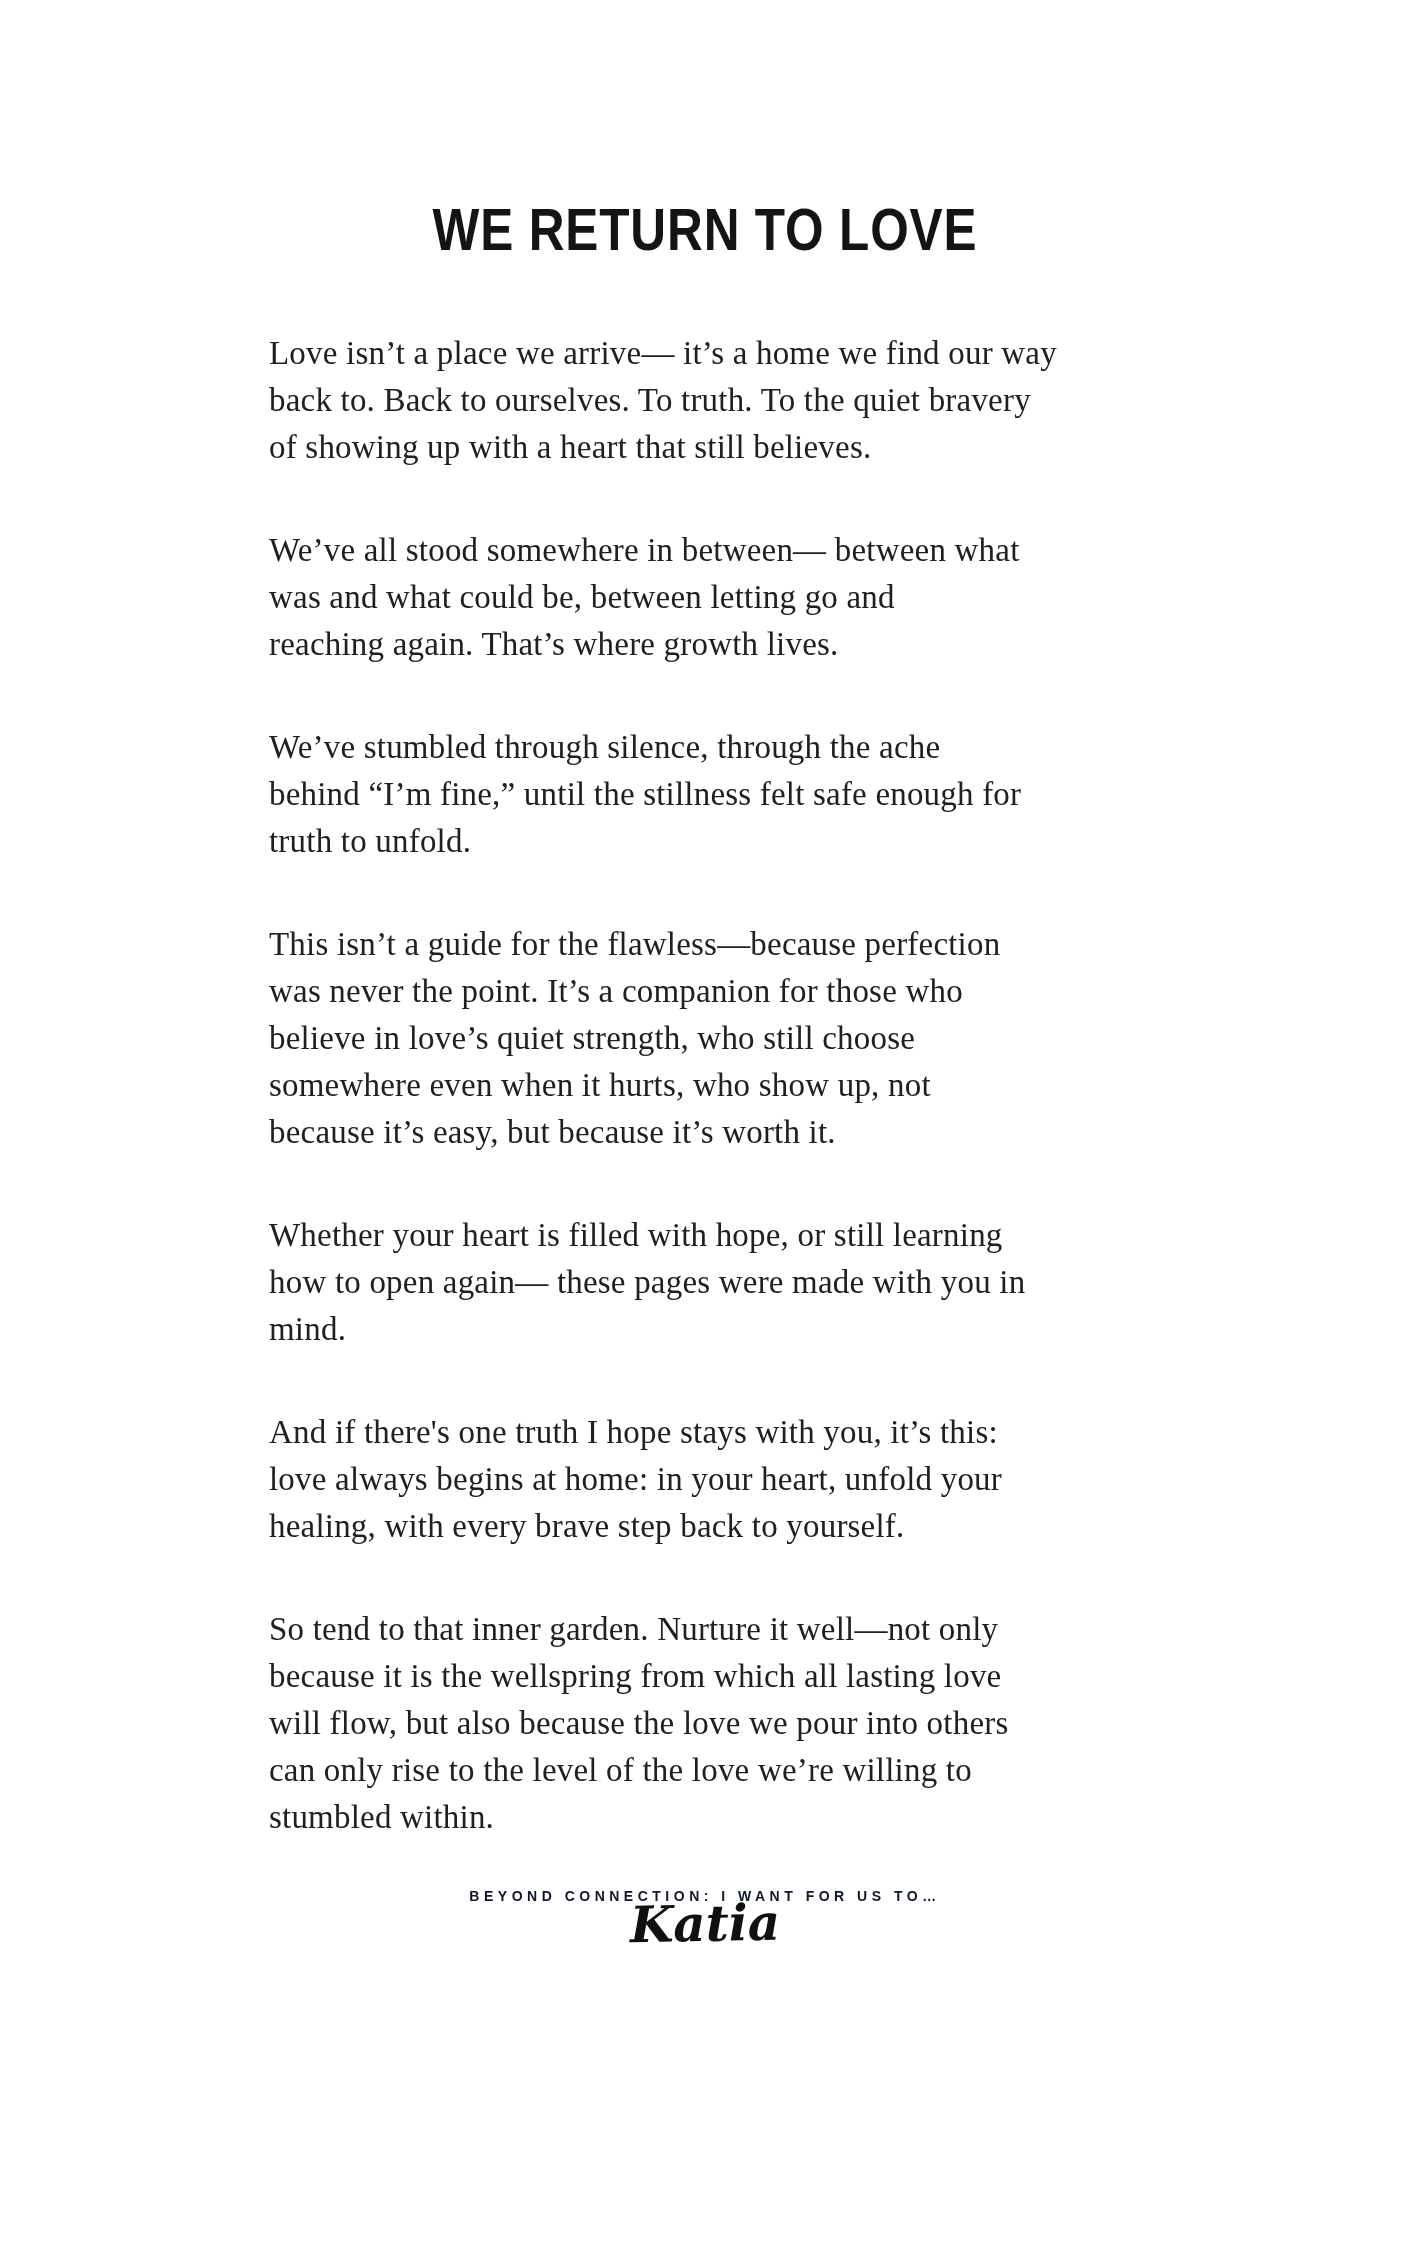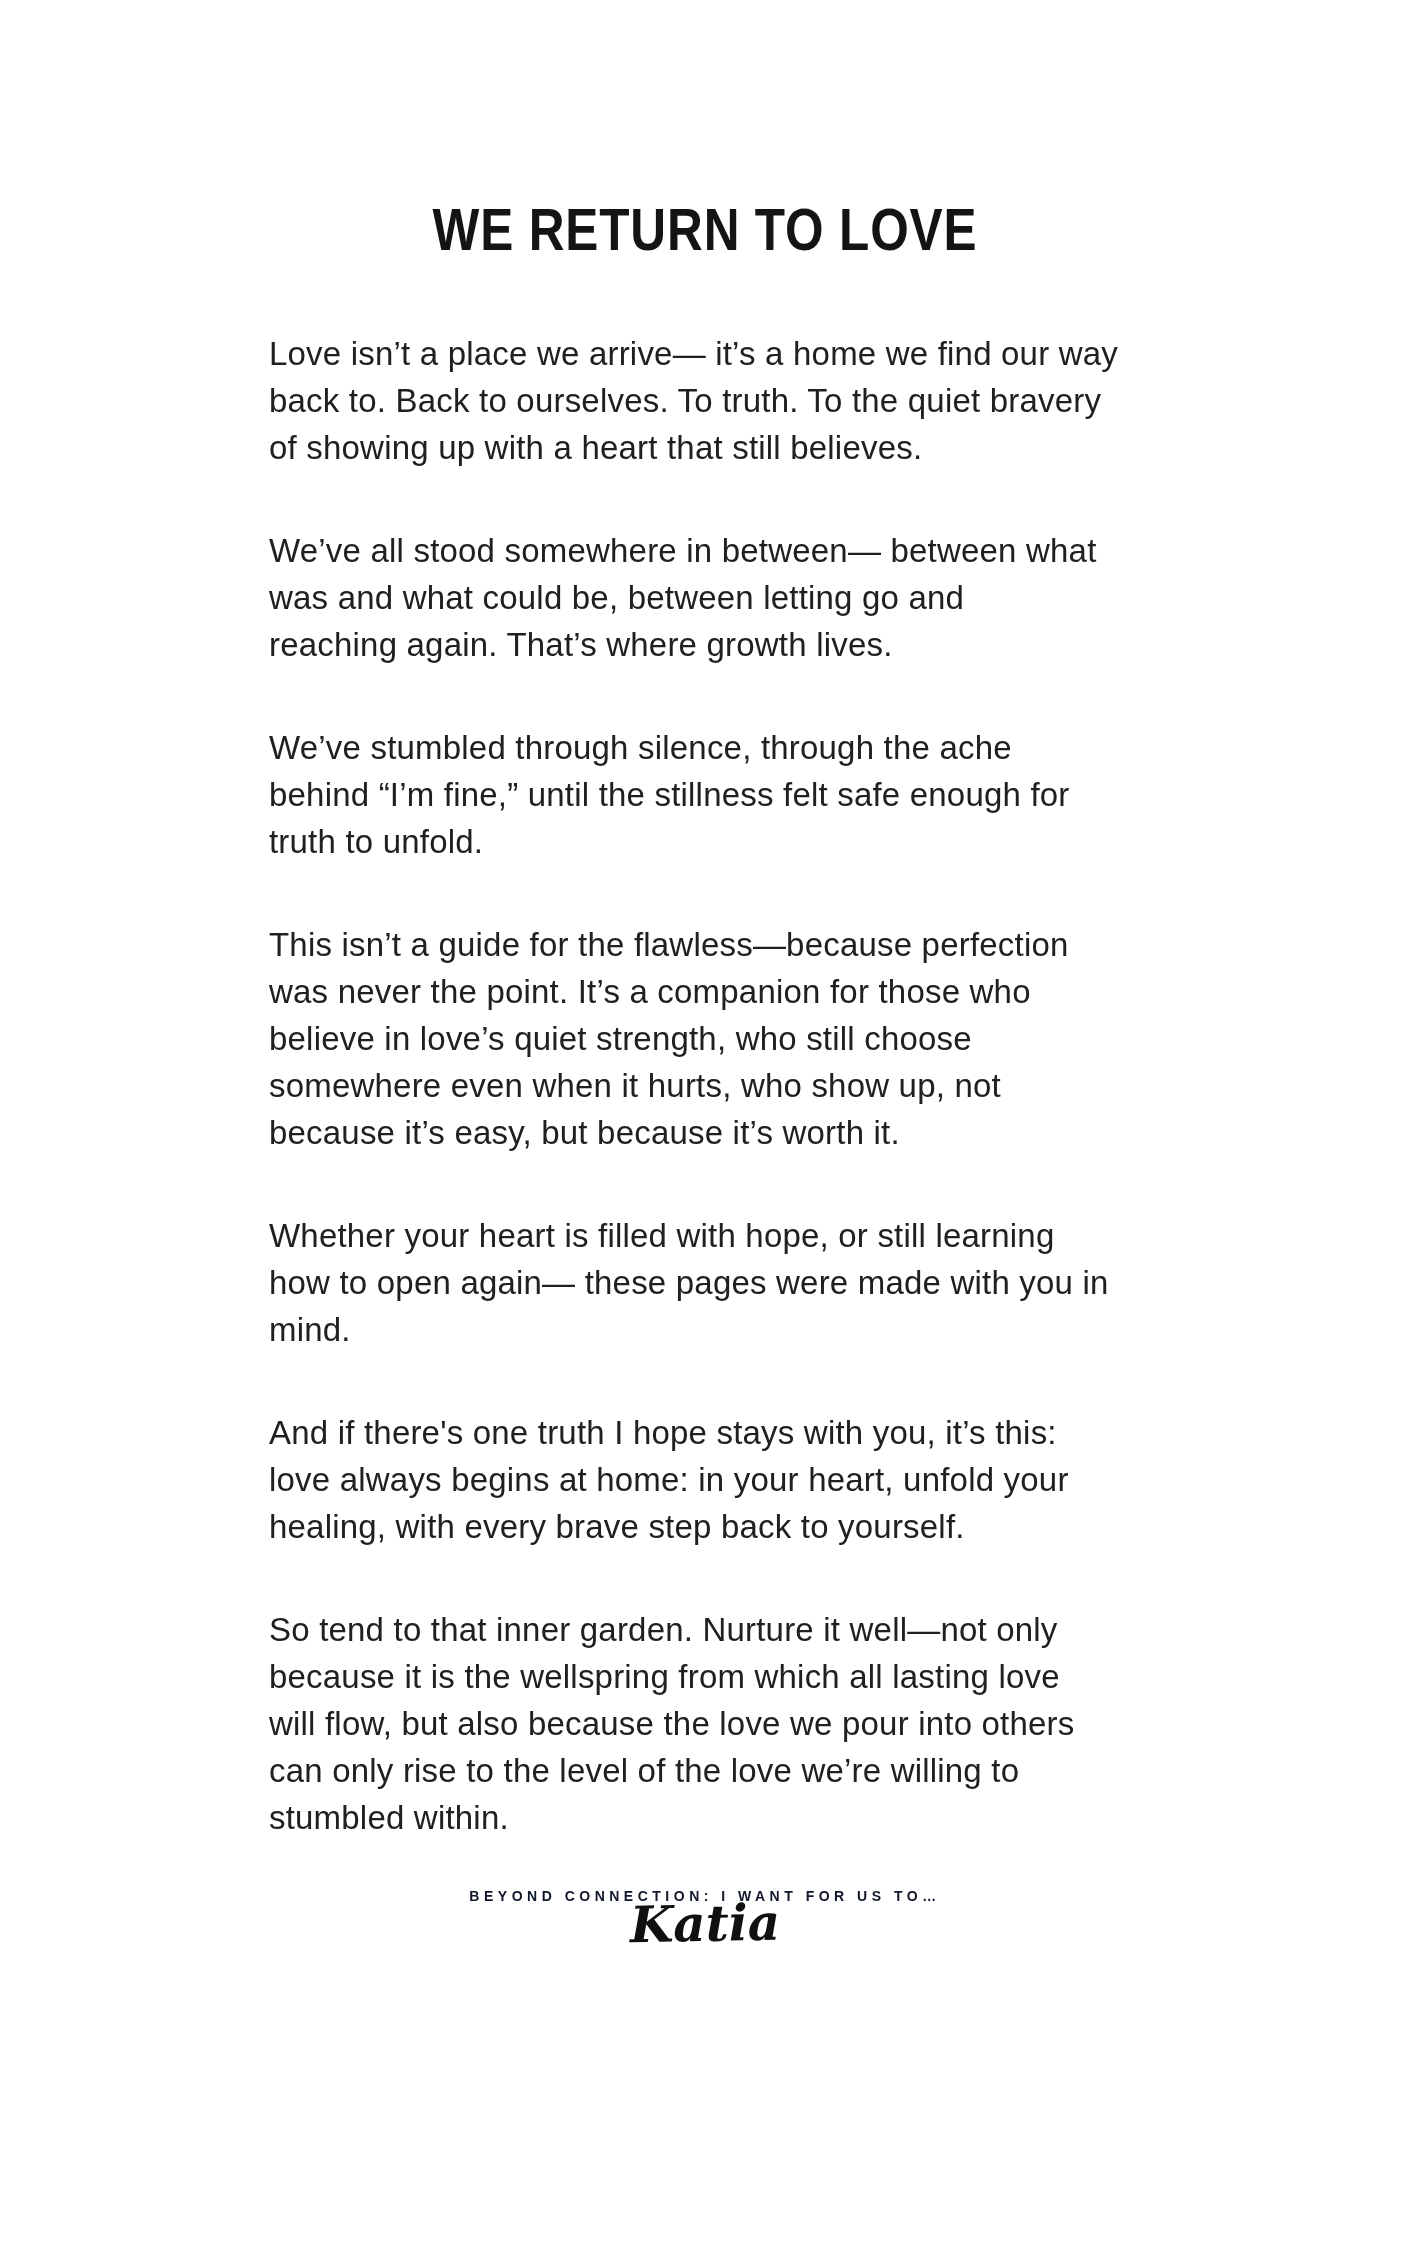--- a/index.html
+++ b/index.html
@@ -26,20 +26,21 @@
     line-height: 60px;
     letter-spacing: 1px;
     color: #141414;
     transform: scaleX(0.84);
     transform-origin: 50% 50%;
     white-space: nowrap;
   }
   .content {
     width: 872px;
     margin: 70px auto 0 auto;
+    font-family: Liberation Serif, serif;
   }
   .paragraph {
     margin: 0 0 56px 0;
     font-weight: 300;
     font-size: 33px;
     line-height: 47px;
     letter-spacing: 0.2px;
     color: #202020;
   }
   .paragraph:last-child {

